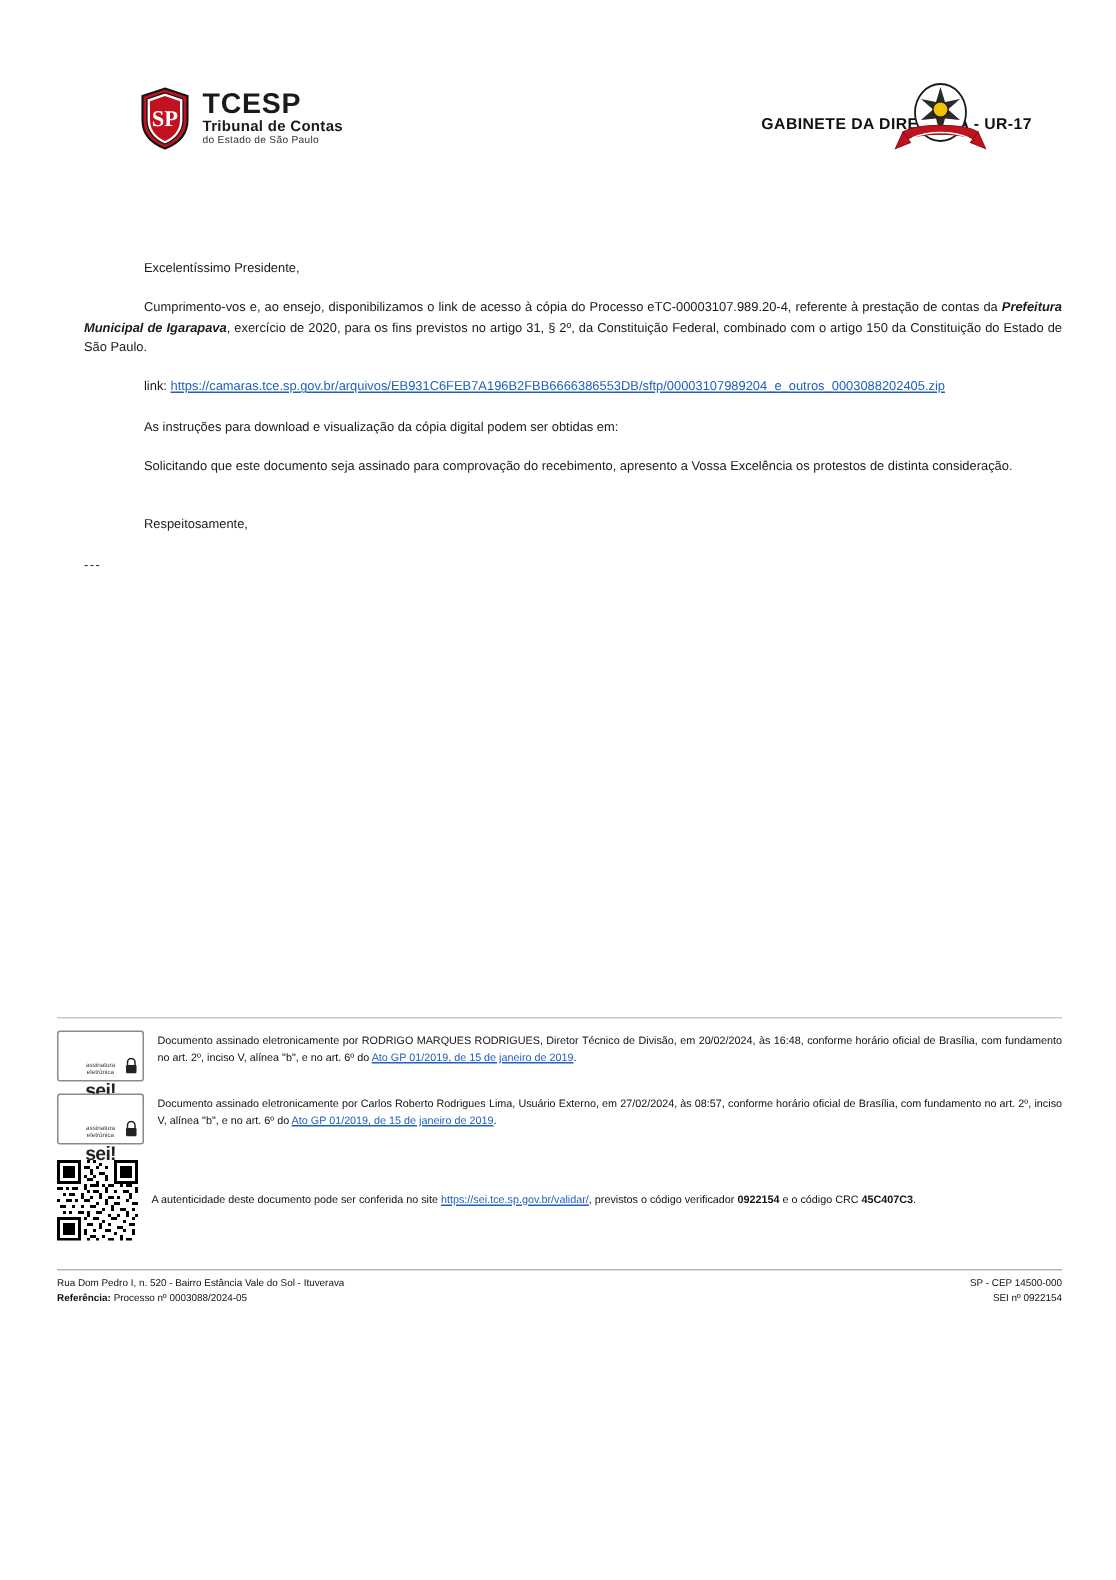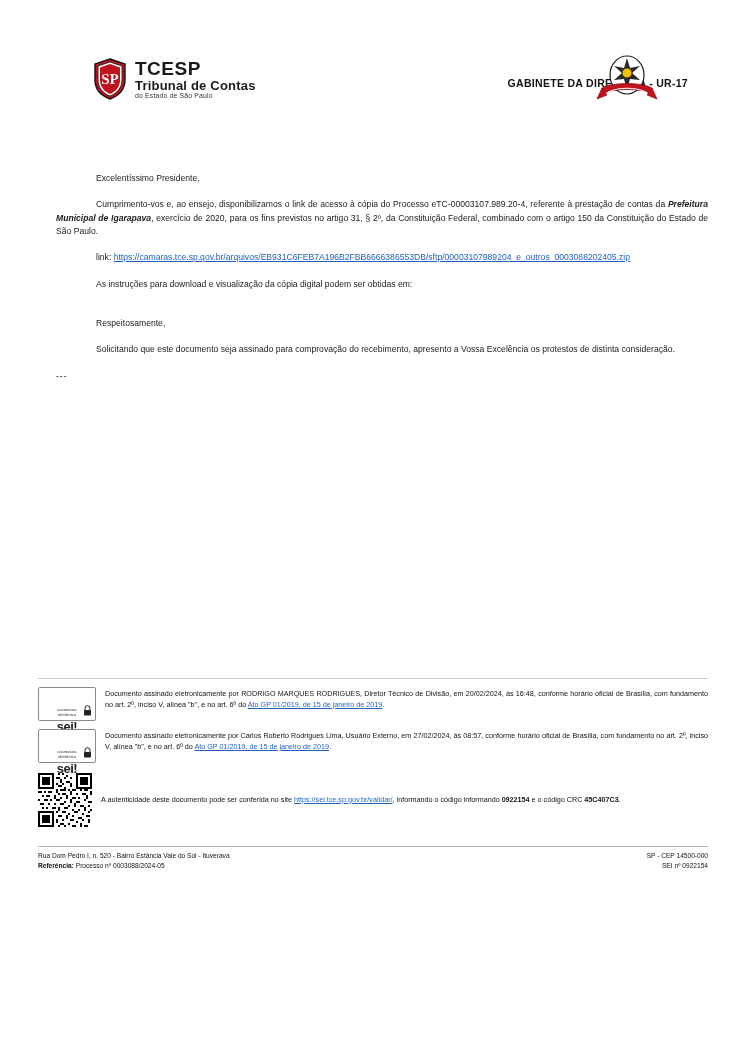--- a/index.html
+++ b/index.html
@@ -46,21 +46,21 @@
   .brasao svg { display:block; }
   .tce-text { line-height: 1; }
   .tce-text .tce-main {
     font-family: "Liberation Sans", sans-serif;
     font-weight: bold;
     font-size: 19px;
     letter-spacing: 0.5px;
     color: #1a1a1a;
   }
   .tce-text .tce-sub1 {
-    font-size: 13px;
+    font-size: 10px;
     font-weight: bold;
     color: #1a1a1a;
     letter-spacing: .2px;
     margin-top: 1px;
   }
   .tce-text .tce-sub2 {
     font-size: 6.8px;
     color: #333;
     letter-spacing: .2px;
     margin-top: 1px;
@@ -263,23 +263,23 @@
       <span>Cumprimento-vos e, ao ensejo, disponibilizamos o link de acesso à cópia do Processo eTC-00003107.989.20-4, referente à prestação de contas da </span><span class="bold-italic">Prefeitura Municipal de Igarapava</span><span>, exercício de 2020, para os fins previstos no artigo 31, § 2º, da Constituição Federal, combinado com o artigo 150 da Constituição do Estado de São Paulo.</span>
     </p>
 
     <p class="indent">
       <span>link: </span><a class="doc-link" href="#">https://camaras.tce.sp.gov.br/arquivos/EB931C6FEB7A196B2FBB6666386553DB/sftp/00003107989204_e_outros_0003088202405.zip</a>
     </p>
 
     <p class="indent">As instruções para download e visualização da cópia digital podem ser obtidas em:</p>
 
 
+    <p class="indent">Solicitando que este documento seja assinado para comprovação do recebimento, apresento a Vossa Excelência os protestos de distinta consideração.</p>
+
     <p class="indent" style="margin-top:26px;">Respeitosamente,</p>
-
-    <p class="indent">Solicitando que este documento seja assinado para comprovação do recebimento, apresento a Vossa Excelência os protestos de distinta consideração.</p>
 
     <p class="dashes">---</p>
 
   </div>
 
   <div class="sign-area">
     <hr class="hr-top">
 
     <div class="sig-row">
       <span class="sei-stamp">
@@ -412,21 +412,21 @@
               <rect x="15" y="25" width="1" height="1"></rect>
               <rect x="17" y="26" width="2" height="1"></rect>
             <rect x="21" y="25" width="1" height="2"></rect>
               <rect x="23" y="26" width="2" height="1"></rect>
             <rect x="10" y="26" width="1" height="1"></rect>
               <rect x="13" y="26" width="1" height="1"></rect>
           </g>
         </svg>
       </span>
       <span class="qr-text">
-        <span>A autenticidade deste documento pode ser conferida no site </span><a class="doc-link" href="#">https://sei.tce.sp.gov.br/validar/</a><span>, informando o código informando </span><b>0922154</b><span> e o código CRC </span><b>45C407C3</b><span>.</span>
+        <span>A autenticidade deste documento pode ser conferida no site </span><a class="doc-link" href="#">https://sei.tce.sp.gov.br/validar/</a><span>, previstos o código verificador </span><b>0922154</b><span> e o código CRC </span><b>45C407C3</b><span>.</span>
       </span>
     </div>
   </div>
 
   <div class="footer">
     <hr>
     <div class="footer-inner">
       <div class="footer-left">
         <div>Rua Dom Pedro I, n. 520 - Bairro Estância Vale do Sol - Ituverava</div>
         <div><b>Referência:</b><span> Processo nº 0003088/2024-05</span></div>

